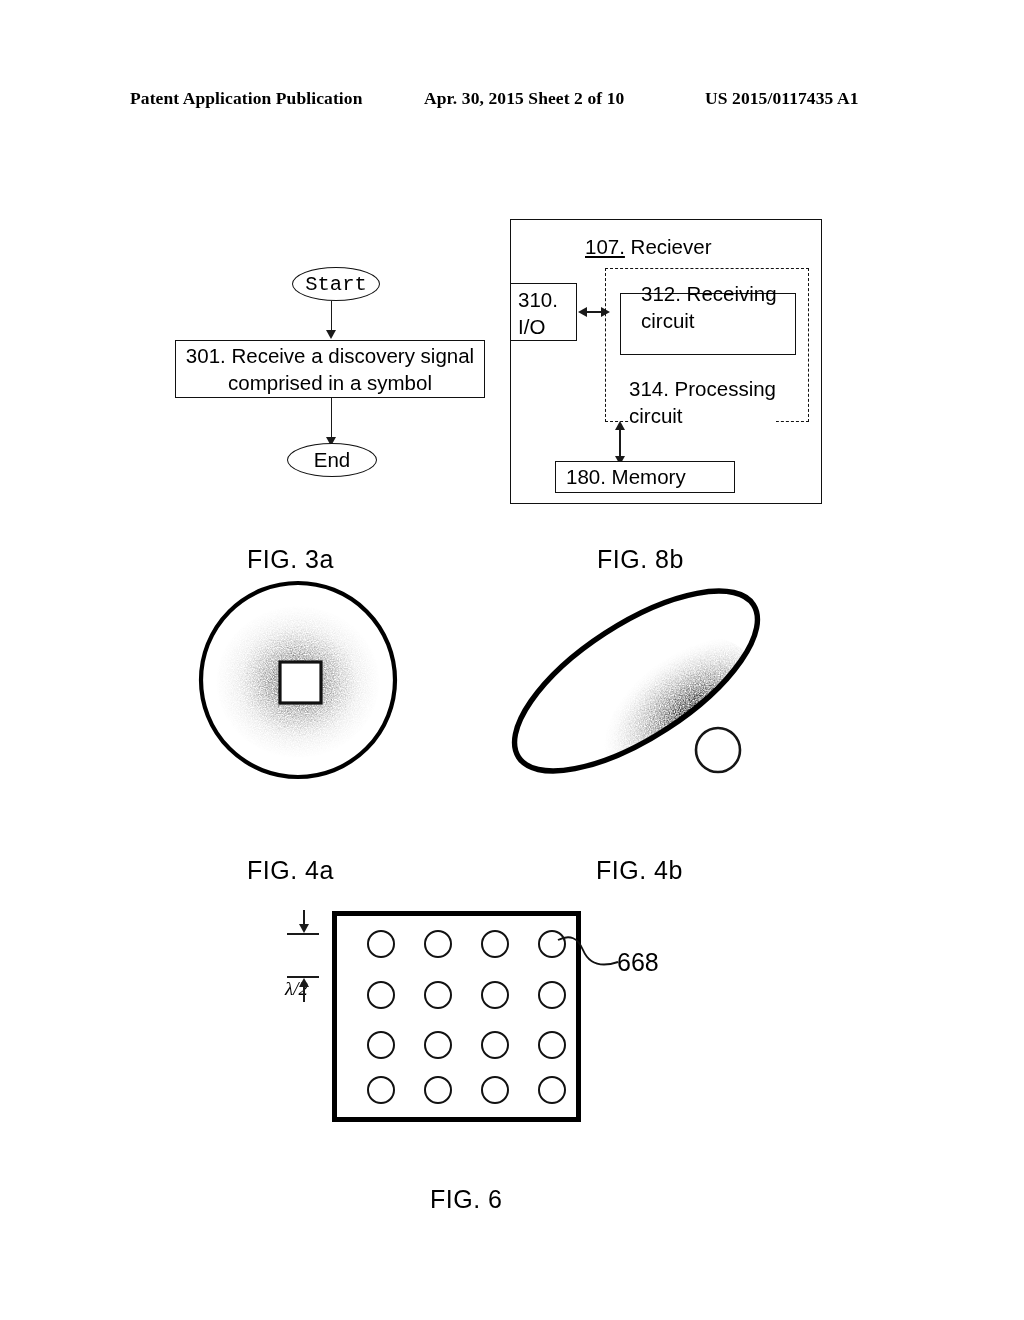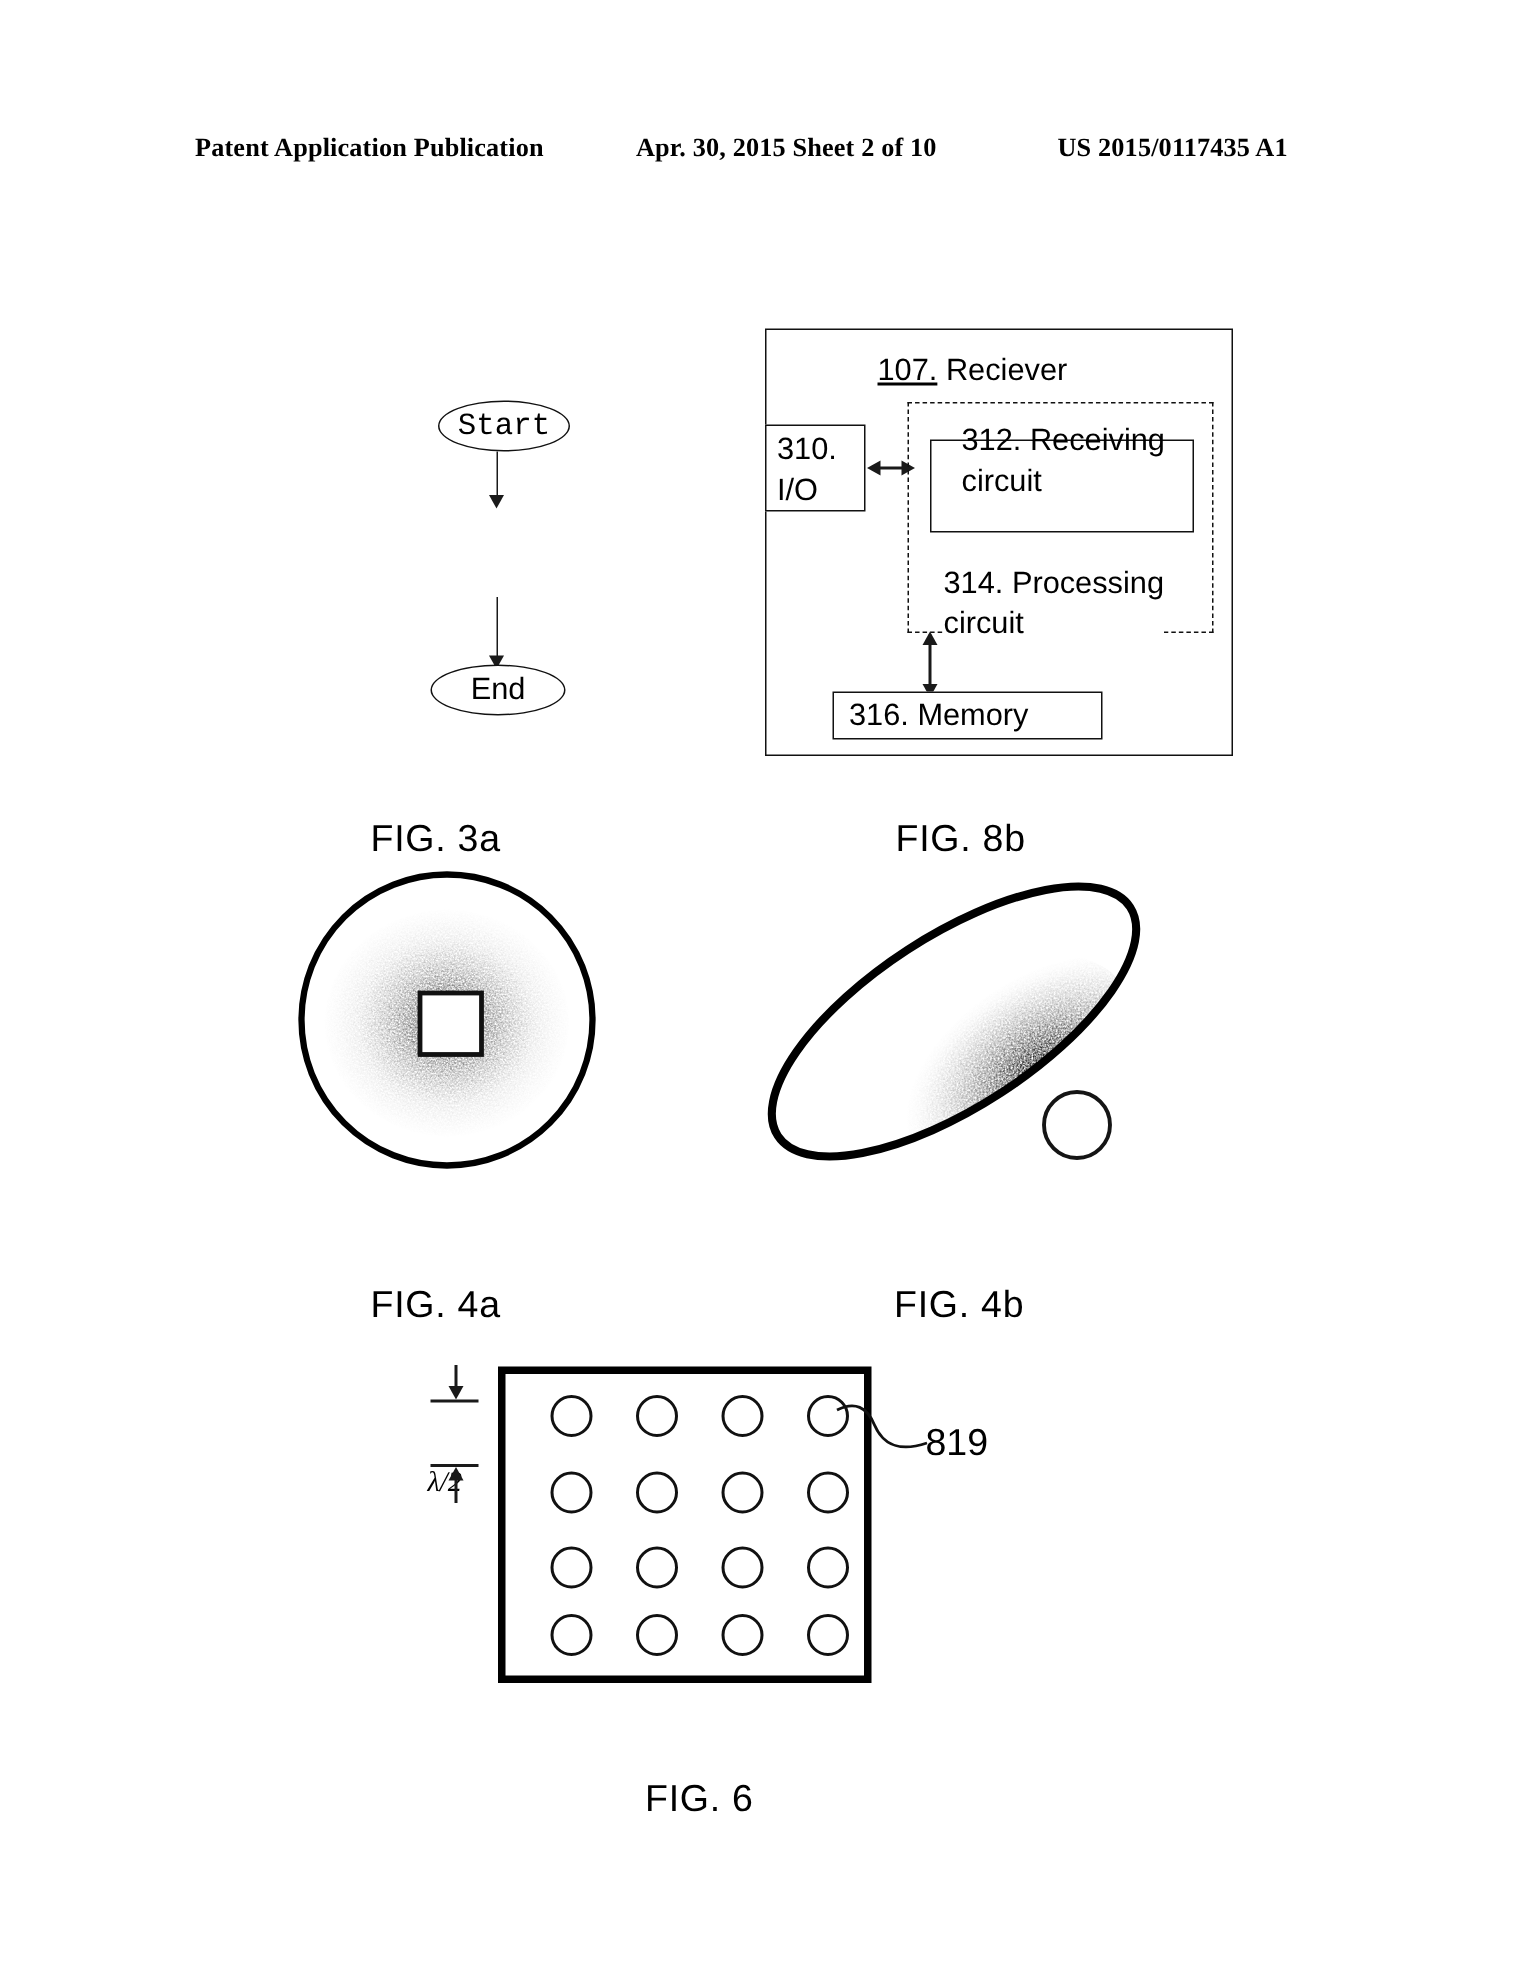--- a/index.html
+++ b/index.html
@@ -182,20 +182,23 @@
 
   <div id="fig3a">
 
     <div class="term-ellipse" style="left:292px; top:267px; width:88px; height:34px;font-family:Liberation Mono, monospace;">
       <span>Start</span>
     </div>
 
     <div class="line-v" style="left:330.5px; top:301px; height:31px;"></div>
     <div class="arrow-head-down" style="left:326px; top:330px;"></div>
 
+    <div class="proc-box" style="left:175px; top:340px; width:310px; height:58px;">
+      <span><span>301. Receive a discovery signal</span><br><span>comprised in a symbol</span></span>
+    </div>
 
     <div class="line-v" style="left:330.5px; top:398px; height:42px;"></div>
     <div class="arrow-head-down" style="left:326px; top:437px;"></div>
 
     <div class="term-ellipse" style="left:287px; top:443px; width:90px; height:34px;">
       <span>End</span>
     </div>
 
     <div class="fig-caption" style="left:247px; top:505px;">FIG. 3a</div>
   </div>
@@ -218,21 +221,21 @@
     <div class="solid-box" style="left:620px; top:293px; width:176px; height:62px;"></div>
     <div class="blk-label" style="left:629px; top:281px;margin-left:12px;"><span>312. Receiving</span><br><span>circuit</span></div>
 
     <div class="blk-label" style="left:629px; top:376px; background:#fff;"><span>314. Processing</span><br><span>circuit</span></div>
 
     <div class="line-v" style="left:619px; top:423px; height:40px;"></div>
     <div class="arrow-head-up" style="left:614.5px; top:421px;"></div>
     <div class="arrow-head-down" style="left:614.5px; top:456px;"></div>
 
     <div class="solid-box" style="left:555px; top:461px; width:180px; height:32px;"></div>
-    <div class="blk-label" style="left:566px; top:464px;">316. Memory</div>
+    <div class="blk-label" style="left:566px; top:464px;">180. Memory</div>
 
     <div class="fig-caption" style="left:597px; top:505px;">FIG. 8b</div>
   </div>
 
   <div id="fig4a" style="left:190px; top:558px; width:230px; height:300px;">
     <svg width="230" height="250" viewBox="0 0 230 250">
       <defs>
         <radialGradient id="cloud4a" cx="50%" cy="50%" r="50%">
           <stop offset="0%" stop-color="#111111" stop-opacity="0.95"></stop>
           <stop offset="22%" stop-color="#222222" stop-opacity="0.75"></stop>
@@ -324,18 +327,18 @@
       <div class="lambda-label" style="left:285px; top:60px;">λ/2</div>
 
       <div class="line-h" style="left:287px; top:96px; width:32px; height:2px;"></div>
       <div class="arrow-head-up" style="left:298.5px; top:98px;"></div>
       <div class="line-v" style="left:303px; top:105px; height:17px;"></div>
     </div>
 
     <svg style="position:absolute; left:556px; top:46px;" width="90" height="55" viewBox="0 0 90 55">
       <path d="M2,14 C14,8 22,12 27,24 C33,38 44,42 62,36" fill="none" stroke="#111111" stroke-width="1.9"></path>
     </svg>
-    <div class="ref-num" style="left:617px; top:68px;">819</div>
+    <div class="ref-num" style="left:617px; top:68px;">668</div>
 
     <div class="fig-caption" style="left:430px; top:265px;">FIG. 6</div>
   </div>
 
 </div>
 
 </body></html>

